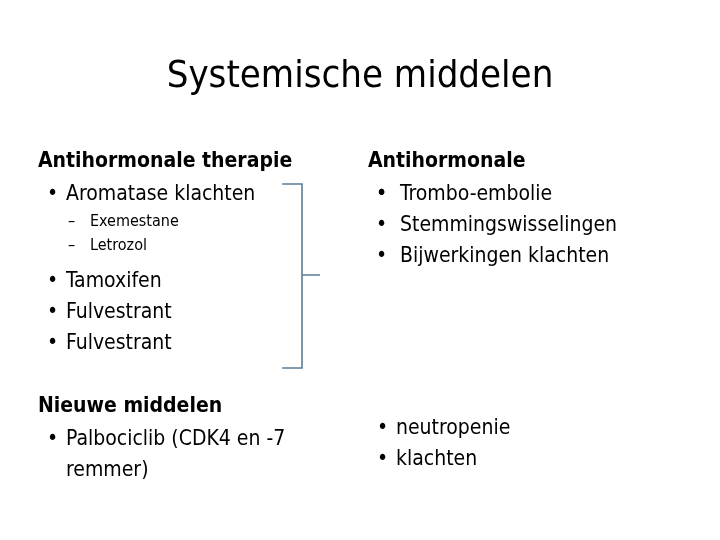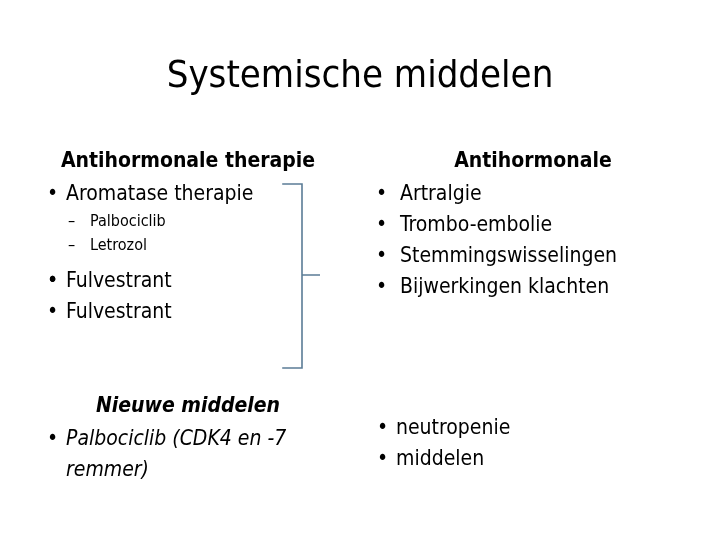--- a/index.html
+++ b/index.html
@@ -41,21 +41,20 @@
   }
   #col-left  { left: 38px;  top: 138px; width: 300px; }
   #col-right { left: 368px; top: 138px; width: 330px; }
 
   .heading {
     font-weight: bold;
     font-size: 21px;
     line-height: 28px;
     margin: 0 0 4px 0;
     white-space: nowrap;
-    text-align: center;
   }
 
   ul.bullets {
     list-style: none;
     margin: 0;
     padding: 0;
   }
   ul.bullets > li {
     position: relative;
     padding-left: 28px;
@@ -90,60 +89,61 @@
     line-height: 24px;
   }
 
   
   #col-right ul.bullets > li { padding-left: 32px; }
   #col-right ul.bullets > li .bullet-dot { left: 8px; }
 
   .spacer-sm { height: 8px; }
 
   
-  #block-nieuwe { position: absolute; left: 38px; top: 383px; width: 300px; font-style: italic; }
+  #block-nieuwe { position: absolute; left: 38px; top: 383px; width: 300px; }
   
   #block-side2  { position: absolute; left: 368px; top: 404px; width: 330px; }
 
   
   #bracket { position: absolute; left: 275px; top: 168px; width: 60px; height: 200px; }
 </style>
 </head>
 <body>
 
 <div id="slide">
 
   <div id="title">Systemische middelen</div>
 
   <div class="col" id="col-left">
     <div class="heading">Antihormonale therapie</div>
 
     <ul class="bullets">
       <li>
         <span class="bullet-dot">•</span>
-        <span>Aromatase therapie</span>
+        <span>Aromatase klachten</span>
       </li>
     </ul>
 
     <ul class="sub">
       <li>
         <span class="dash">–</span>
-        <span>Palbociclib</span>
+        <span>Exemestane</span>
       </li>
       <li>
         <span class="dash">–</span>
         <span>Letrozol</span>
       </li>
     </ul>
 
     <div class="spacer-sm"></div>
 
     <ul class="bullets">
       <li>
         <span class="bullet-dot">•</span>
+        <span>Tamoxifen</span>
       </li>
       <li>
         <span class="bullet-dot">•</span>
         <span>Fulvestrant</span>
       </li>
       <li>
         <span class="bullet-dot">•</span>
         <span>Fulvestrant</span>
       </li>
     </ul>
@@ -157,21 +157,20 @@
         <span>Palbociclib (CDK4 en -7 remmer)</span>
       </li>
     </ul>
   </div>
 
   <div class="col" id="col-right">
     <div class="heading">Antihormonale</div>
     <ul class="bullets">
       <li>
         <span class="bullet-dot">•</span>
-        <span>Artralgie</span>
       </li>
       <li>
         <span class="bullet-dot">•</span>
         <span>Trombo-embolie</span>
       </li>
       <li>
         <span class="bullet-dot">•</span>
         <span>Stemmingswisselingen</span>
       </li>
       <li>
@@ -182,21 +181,21 @@
   </div>
 
   <div id="block-side2">
     <ul class="bullets">
       <li>
         <span class="bullet-dot">•</span>
         <span>neutropenie</span>
       </li>
       <li>
         <span class="bullet-dot">•</span>
-        <span>middelen</span>
+        <span>klachten</span>
       </li>
     </ul>
   </div>
 
   <svg id="bracket" viewBox="0 0 60 200">
     <path d="M8 8 L27 8 L27 99 L45 99 L27 99 L27 192 L8 192" fill="none" stroke="#5b7c96" stroke-width="1.6" stroke-linecap="square" stroke-linejoin="miter"></path>
   </svg>
 
 </div>
 

